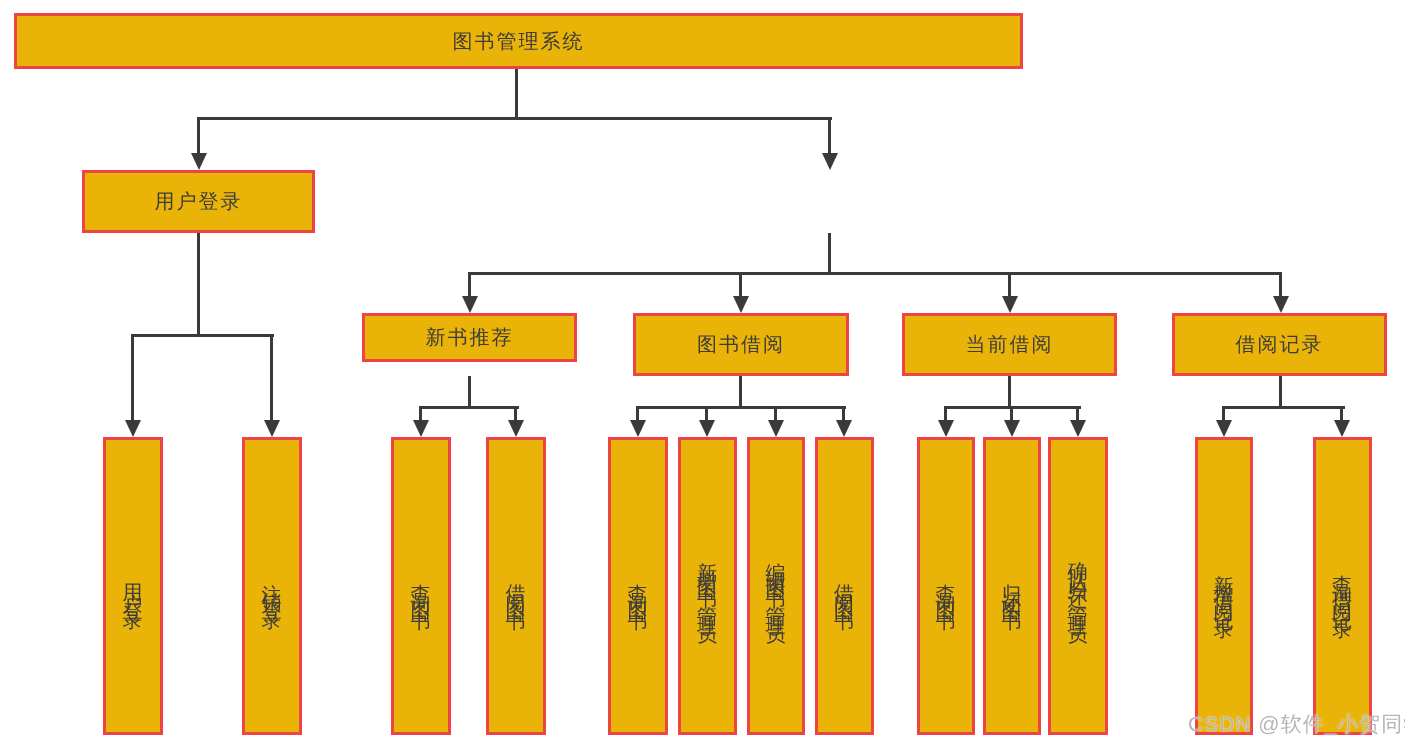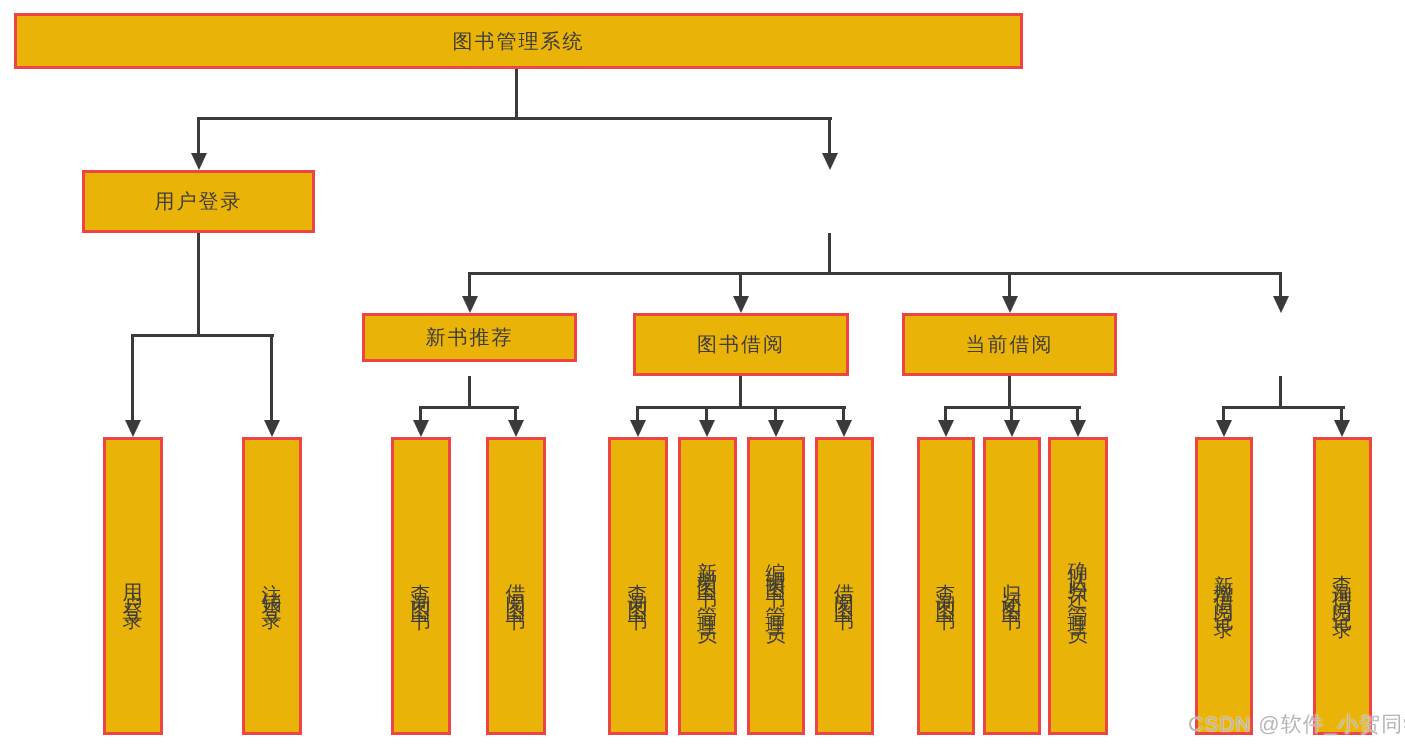--- a/index.html
+++ b/index.html
@@ -143,20 +143,23 @@
 
   <div class="box" style="left:362px;top:313px;width:215px;height:49px">
     <span class="hlabel">新书推荐</span>
   </div>
   <div class="box" style="left:633px;top:313px;width:216px;height:63px">
     <span class="hlabel">图书借阅</span>
   </div>
   <div class="box" style="left:902px;top:313px;width:215px;height:63px">
     <span class="hlabel">当前借阅</span>
   </div>
+  <div class="box" style="left:1172px;top:313px;width:215px;height:63px">
+    <span class="hlabel">借阅记录</span>
+  </div>
 
   <div class="box leaf" style="left:103px">
     <span class="vlabel">用户登录</span>
   </div>
   <div class="box leaf" style="left:242px">
     <span class="vlabel">注销登录</span>
   </div>
 
   <div class="box leaf" style="left:391px">
     <span class="vlabel">查询图书</span>

